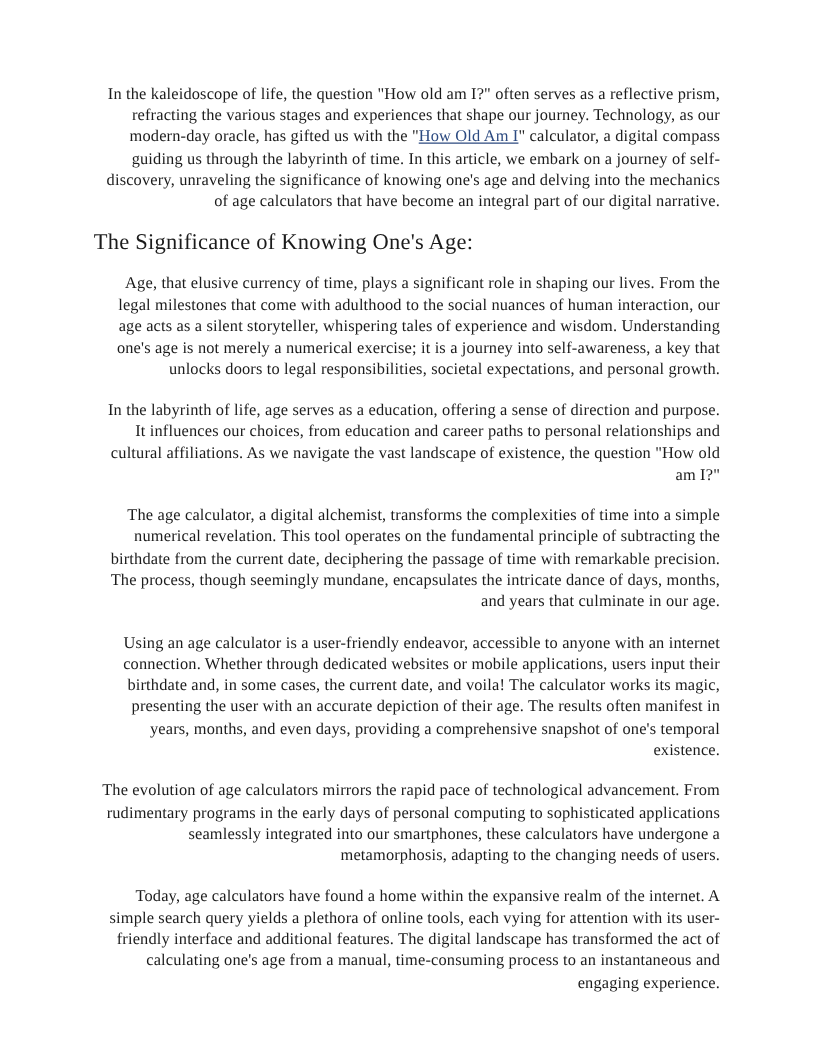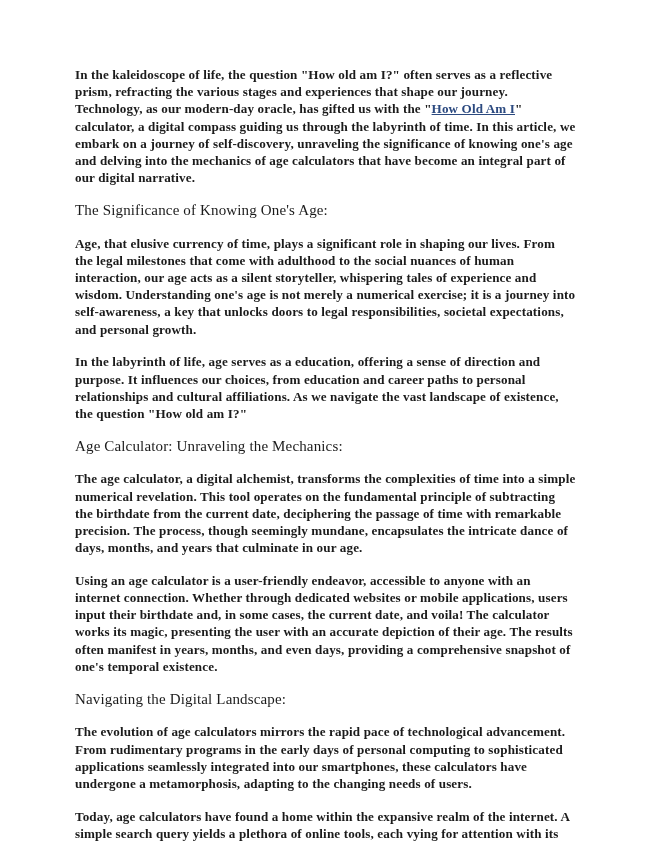--- a/index.html
+++ b/index.html
@@ -28,31 +28,30 @@
     left: 75px;
     top: 66px;
     width: 501px;
   }
 
   .para {
     margin: 0 0 15.5px 0;
     font-size: 13.1px;
     line-height: 17.2px;
     color: #1b1b1b;
-    text-align: left;
+    text-align: right;
     letter-spacing: 0.01em;
-    font-weight: bold;
     -webkit-font-smoothing: none;
   }
 
   .para:last-child { margin-bottom: 0; }
 
   .heading {
     margin: 0 0 15.5px 0;
-    font-size: 15px;
+    font-size: 18px;
     line-height: 17.2px;
     color: #1b1b1b;
     font-weight: normal;
     letter-spacing: 0.01em;
   }
 
   .doclink {
     color: #2c4a80;
     text-decoration: underline;
     text-decoration-color: #2c4a80;
@@ -66,26 +65,24 @@
   <div class="doc-body">
 
     <p class="para"><span>In the kaleidoscope of life, the question "How old am I?" often serves as a reflective prism, refracting the various stages and experiences that shape our journey. Technology, as our modern-day oracle, has gifted us with the "</span><a class="doclink" href="#">How Old Am I</a><span>" calculator, a digital compass guiding us through the labyrinth of time. In this article, we embark on a journey of self-discovery, unraveling the significance of knowing one's age and delving into the mechanics of age calculators that have become an integral part of our digital narrative.</span></p>
 
     <p class="heading">The Significance of Knowing One's Age:</p>
 
     <p class="para">Age, that elusive currency of time, plays a significant role in shaping our lives. From the legal milestones that come with adulthood to the social nuances of human interaction, our age acts as a silent storyteller, whispering tales of experience and wisdom. Understanding one's age is not merely a numerical exercise; it is a journey into self-awareness, a key that unlocks doors to legal responsibilities, societal expectations, and personal growth.</p>
 
     <p class="para">In the labyrinth of life, age serves as a education, offering a sense of direction and purpose. It influences our choices, from education and career paths to personal relationships and cultural affiliations. As we navigate the vast landscape of existence, the question "How old am I?"</p>
 
-    <p class="heading">Age Calculator: Unraveling the Mechanics:</p>
 
     <p class="para">The age calculator, a digital alchemist, transforms the complexities of time into a simple numerical revelation. This tool operates on the fundamental principle of subtracting the birthdate from the current date, deciphering the passage of time with remarkable precision. The process, though seemingly mundane, encapsulates the intricate dance of days, months, and years that culminate in our age.</p>
 
     <p class="para">Using an age calculator is a user-friendly endeavor, accessible to anyone with an internet connection. Whether through dedicated websites or mobile applications, users input their birthdate and, in some cases, the current date, and voila! The calculator works its magic, presenting the user with an accurate depiction of their age. The results often manifest in years, months, and even days, providing a comprehensive snapshot of one's temporal existence.</p>
 
-    <p class="heading">Navigating the Digital Landscape:</p>
 
     <p class="para">The evolution of age calculators mirrors the rapid pace of technological advancement. From rudimentary programs in the early days of personal computing to sophisticated applications seamlessly integrated into our smartphones, these calculators have undergone a metamorphosis, adapting to the changing needs of users.</p>
 
     <p class="para">Today, age calculators have found a home within the expansive realm of the internet. A simple search query yields a plethora of online tools, each vying for attention with its user-friendly interface and additional features. The digital landscape has transformed the act of calculating one's age from a manual, time-consuming process to an instantaneous and engaging experience.</p>
 
   </div>
 </div>
 
 </body></html>

